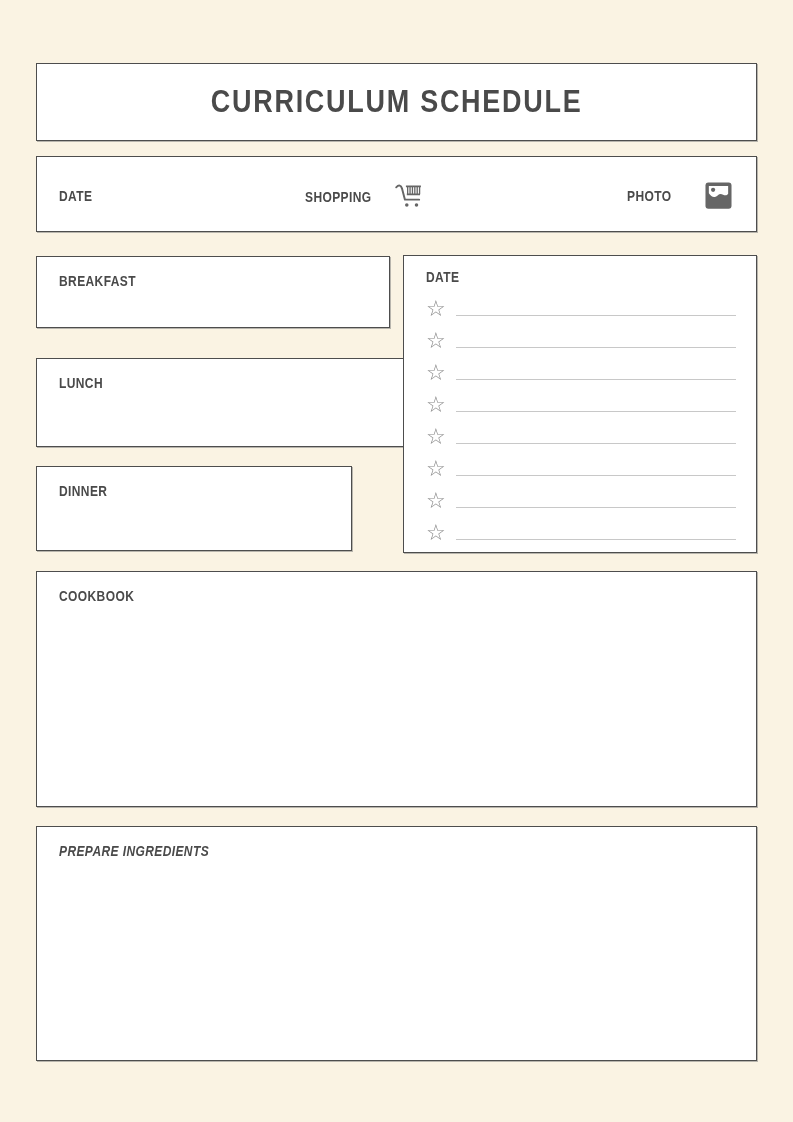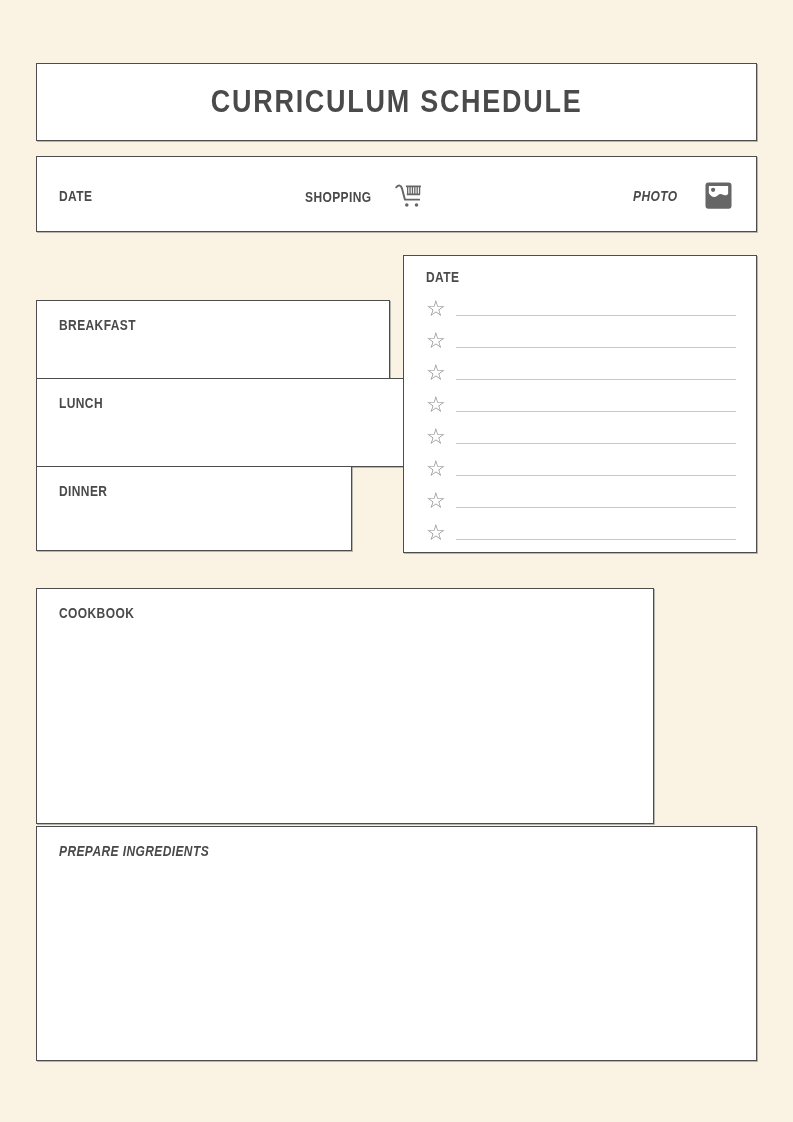--- a/index.html
+++ b/index.html
@@ -34,38 +34,38 @@
   }
   
   #info-box{left:36px;top:156px;width:721px;height:76px;}
   .panel-label{
     display:inline-block;font-weight:bold;font-size:15px;letter-spacing:.5px;
     color:var(--text);transform:scaleX(.8);transform-origin:0 50%;white-space:nowrap;
   }
   .info-item{position:absolute;top:50%;transform:translateY(-44%);display:flex;align-items:center;}
   #info-date{left:22px;}
   #info-shopping{left:268px;gap:6px;}
-  #info-photo{right:24px;gap:16px;font-style:italic;}
+  #info-photo{right:24px;gap:22px;}
   .icon-svg{display:block;color:var(--icon);}
   
-  #breakfast-box{left:36px;top:256px;width:354px;height:82px;margin-top:44px;}
-  #lunch-box{left:36px;top:358px;width:378px;height:89px;margin-top:20px;}
+  #breakfast-box{left:36px;top:256px;width:354px;height:72px;}
+  #lunch-box{left:36px;top:358px;width:378px;height:89px;}
   #dinner-box{left:36px;top:466px;width:316px;height:85px;}
   .panel-pad{padding:15px 0 0 22px;}
   
   #date-box{left:403px;top:255px;width:354px;height:298px;padding:12px 20px 0 22px;}
   #date-list-rows{margin-top:2px;}
   .star-row{display:flex;align-items:flex-end;height:32px;}
   .star-glyph{
     font-family:"DejaVu Sans",sans-serif;font-size:22px;line-height:1;
     color:var(--star);flex:0 0 auto;
   }
   .rule{flex:1;border-bottom:1.3px solid var(--rule-line);margin:0 0 4px 10px;}
   
-  #cookbook-box{left:36px;top:588px;width:618px;height:236px;}
+  #cookbook-box{left:36px;top:571px;width:721px;height:236px;}
   #prepare-box{left:36px;top:826px;width:721px;height:235px;font-style:italic;}
 </style>
 </head>
 <body>
 
 <div class="box" id="title-box">
   <div class="title-text">CURRICULUM SCHEDULE</div>
 </div>
 
 <div class="box" id="info-box">

